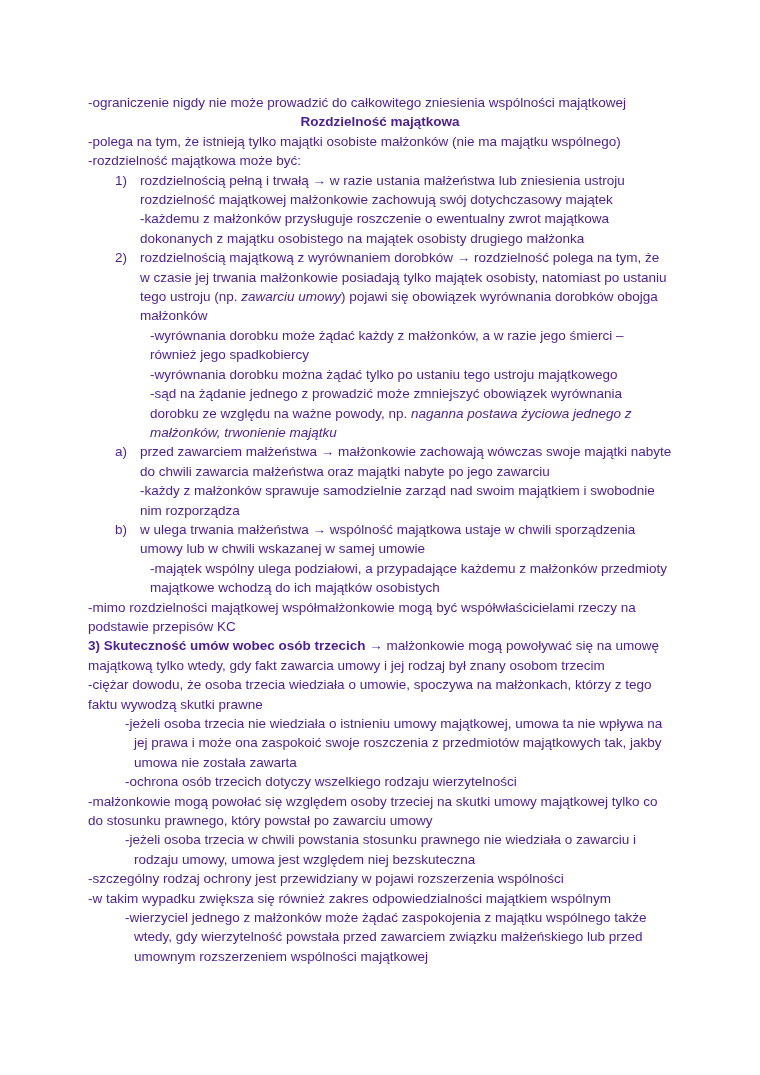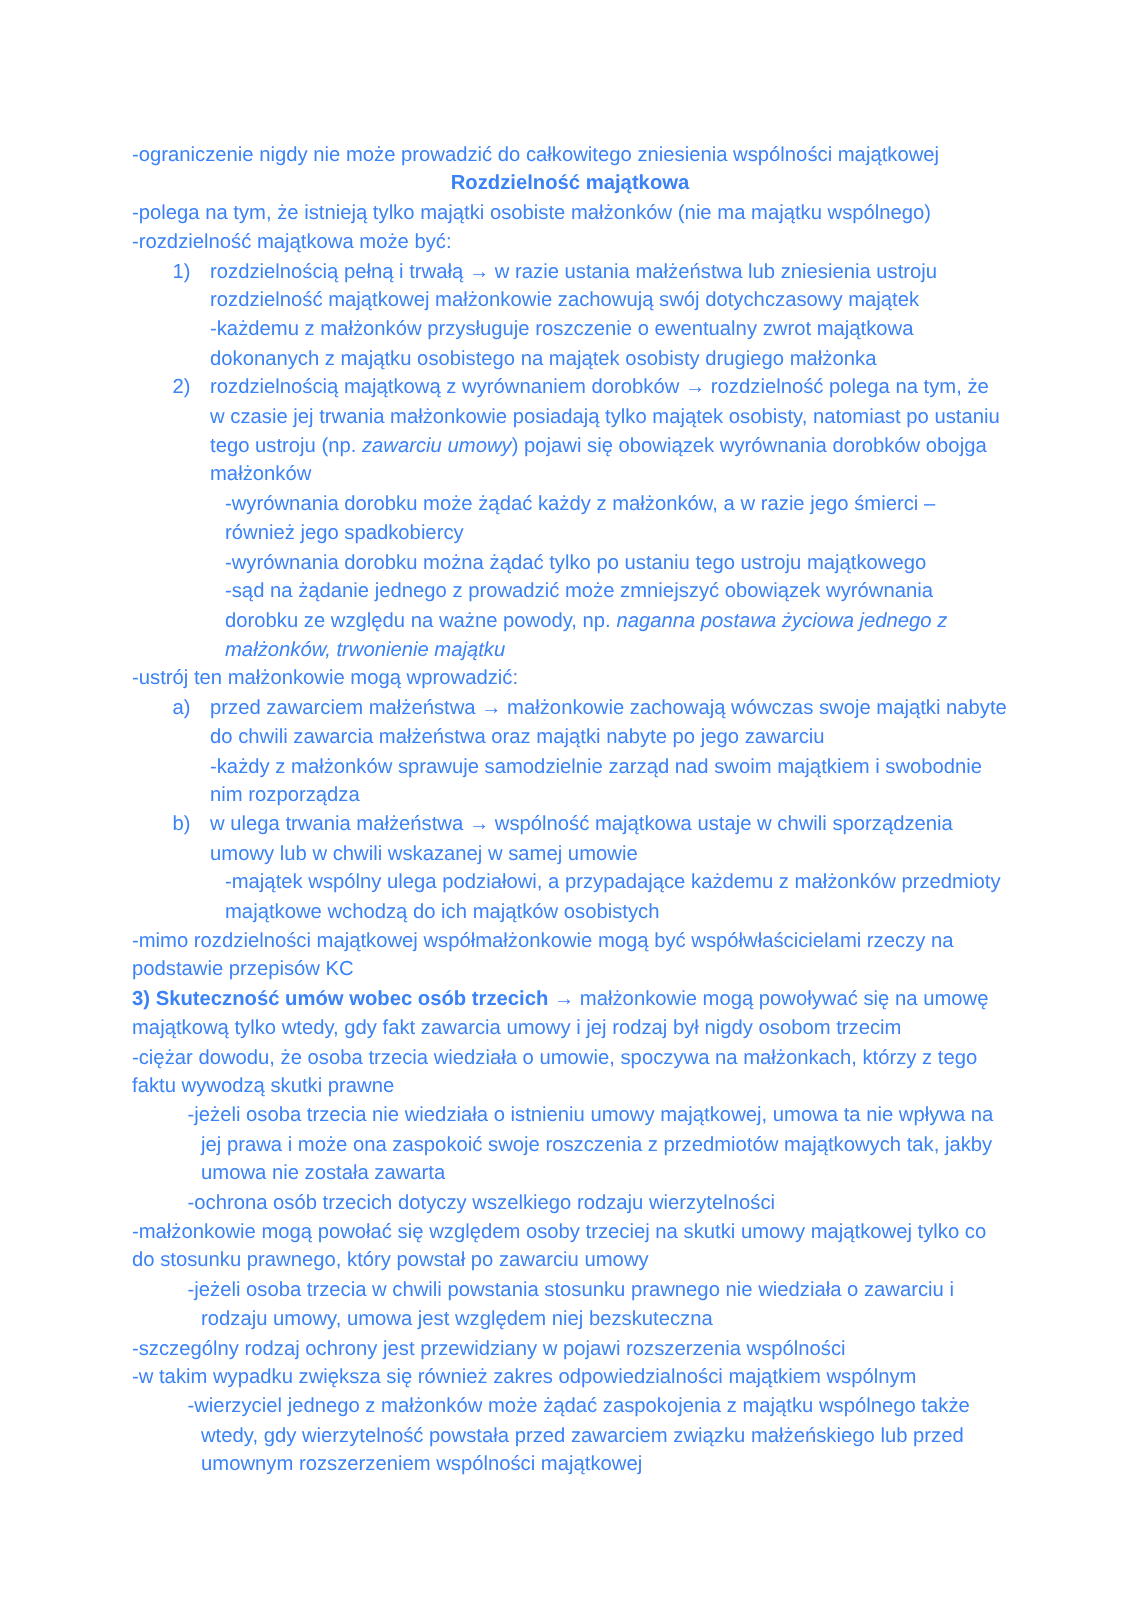--- a/index.html
+++ b/index.html
@@ -9,21 +9,21 @@
   }
   .page {
     position: relative;
     width: 760px;
     height: 1075px;
     background: #ffffff;
     overflow: hidden;
     font-family: "Liberation Sans", "DejaVu Sans", sans-serif;
     font-size: 13.5px;
     line-height: 19.4px;
-    color: #3b82f6;
+    color: #4c1d95;
   }
   .content {
     padding: 93px 88px 0 88px;
   }
   .block { margin: 0; }
   .title { text-align: center; }
   .li { position: relative; padding-left: 52px; }
   .li .marker { position: absolute; left: 27px; top: 0; }
   .li-text { padding-left: 52px; }
   .li-sub { padding-left: 62px; }
@@ -41,27 +41,26 @@
       <div class="block p"><span>-ograniczenie nigdy nie może prowadzić do całkowitego zniesienia wspólności majątkowej</span></div>
       <div class="block title"><span class="b">Rozdzielność majątkowa</span></div>
       <div class="block p"><span>-polega na tym, że istnieją tylko majątki osobiste małżonków (nie ma majątku wspólnego)</span></div>
       <div class="block p"><span>-rozdzielność majątkowa może być:</span></div>
       <div class="block li"><span class="marker">1)</span><span class="u">rozdzielnością pełną i trwałą</span><span class="b"> → </span><span>w razie ustania małżeństwa lub zniesienia ustroju rozdzielność majątkowej małżonkowie zachowują swój dotychczasowy majątek</span></div>
       <div class="block li-text"><span>-każdemu z małżonków przysługuje roszczenie o ewentualny zwrot majątkowa dokonanych z majątku osobistego na majątek osobisty drugiego małżonka</span></div>
       <div class="block li"><span class="marker">2)</span><span class="u">rozdzielnością majątkową z wyrównaniem dorobków</span><span class="b"> → </span><span>rozdzielność polega na tym, że w czasie jej trwania małżonkowie posiadają tylko majątek osobisty, natomiast po ustaniu tego ustroju (np. </span><span class="i">zawarciu umowy</span><span>) pojawi się obowiązek wyrównania dorobków obojga małżonków</span></div>
       <div class="block li-sub"><span>-wyrównania dorobku może żądać każdy z małżonków, a w razie jego śmierci – również jego spadkobiercy</span></div>
       <div class="block li-sub"><span>-wyrównania dorobku można żądać tylko po ustaniu tego ustroju majątkowego</span></div>
       <div class="block li-sub"><span>-sąd na żądanie jednego z prowadzić może zmniejszyć obowiązek wyrównania dorobku ze względu na ważne powody, np. </span><span class="i">naganna postawa życiowa jednego z małżonków, trwonienie majątku</span></div>
-      <div class="block p"><span>-ustrój ten małżonkowie mogą wprowadzić:</span></div>
       <div class="block li"><span class="marker">a)</span><span class="u">przed zawarciem małżeństwa</span><span class="b"> → </span><span>małżonkowie zachowają wówczas swoje majątki nabyte do chwili zawarcia małżeństwa oraz majątki nabyte po jego zawarciu</span></div>
       <div class="block li-text"><span>-każdy z małżonków sprawuje samodzielnie zarząd nad swoim majątkiem i swobodnie nim rozporządza</span></div>
       <div class="block li"><span class="marker">b)</span><span class="u">w ulega trwania małżeństwa</span><span class="b"> → </span><span>wspólność majątkowa ustaje w chwili sporządzenia umowy lub w chwili wskazanej w samej umowie</span></div>
       <div class="block li-sub"><span>-majątek wspólny ulega podziałowi, a przypadające każdemu z małżonków przedmioty majątkowe wchodzą do ich majątków osobistych</span></div>
       <div class="block p"><span>-mimo rozdzielności majątkowej współmałżonkowie mogą być współwłaścicielami rzeczy na podstawie przepisów KC</span></div>
-      <div class="block p"><span class="b">3) Skuteczność umów wobec osób trzecich</span><span class="b"> → </span><span>małżonkowie mogą powoływać się na umowę majątkową tylko wtedy, gdy fakt zawarcia umowy i jej rodzaj był nigdy osobom trzecim</span></div>
+      <div class="block p"><span class="b">3) Skuteczność umów wobec osób trzecich</span><span class="b"> → </span><span>małżonkowie mogą powoływać się na umowę majątkową tylko wtedy, gdy fakt zawarcia umowy i jej rodzaj był znany osobom trzecim</span></div>
       <div class="block p"><span>-ciężar dowodu, że osoba trzecia wiedziała o umowie, spoczywa na małżonkach, którzy z tego faktu wywodzą skutki prawne</span></div>
       <div class="block tab"><span>-jeżeli osoba trzecia nie wiedziała o istnieniu umowy majątkowej, umowa ta nie wpływa na jej prawa i może ona zaspokoić swoje roszczenia z przedmiotów majątkowych tak, jakby umowa nie została zawarta</span></div>
       <div class="block tab"><span>-ochrona osób trzecich dotyczy wszelkiego rodzaju wierzytelności</span></div>
       <div class="block p"><span>-małżonkowie </span><span class="u">mogą powołać się</span><span> względem osoby trzeciej na skutki umowy majątkowej tylko co do stosunku prawnego, który powstał </span><span class="u">po zawarciu umowy</span></div>
       <div class="block tab"><span>-jeżeli osoba trzecia w chwili powstania stosunku prawnego nie wiedziała o zawarciu i rodzaju umowy, umowa jest względem niej bezskuteczna</span></div>
       <div class="block p"><span>-szczególny rodzaj ochrony jest przewidziany w pojawi </span><span class="u">rozszerzenia wspólności</span></div>
       <div class="block p"><span>-w takim wypadku zwiększa się również zakres odpowiedzialności majątkiem wspólnym</span></div>
       <div class="block tab"><span>-wierzyciel jednego z małżonków może żądać zaspokojenia z majątku wspólnego także wtedy, gdy wierzytelność powstała przed zawarciem związku małżeńskiego lub przed umownym rozszerzeniem wspólności majątkowej</span></div>
     </div>
 </div>

